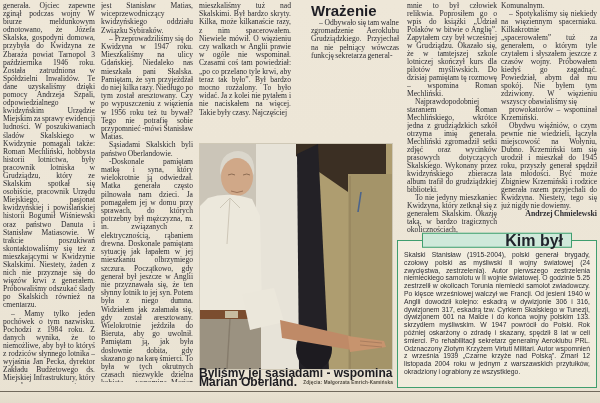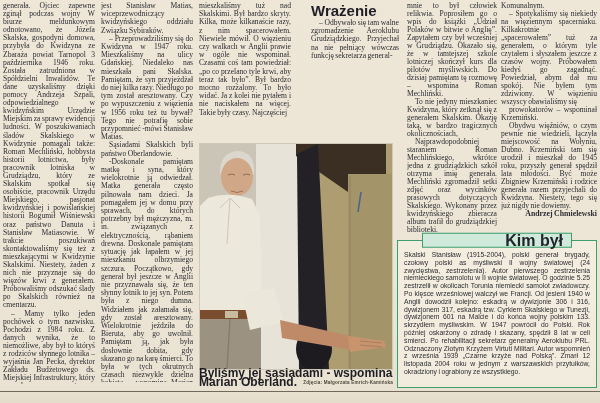--- a/index.html
+++ b/index.html
@@ -90,22 +90,22 @@
     <p>mieszkaliśmy tuż nad Skalskimi. Był bardzo skryty. Kilka, może kilkanaście razy, z nim spacerowałem. Niewiele mówił. O więzieniu czy walkach w Anglii prawie w ogóle nie wspominał. Czasami coś tam powiedział: „po co przelano tyle krwi, aby teraz tak było”. Był bardzo mocno rozżalony. To było widać. Ja z kolei nie pytałem i nie naciskałem na więcej. Takie były czasy. Najczęściej</p>
   </div>
 
   <div class="col c4">
     <h3 class="section-header">Wrażenie</h3>
     <p class="ind">– Odbywało się tam walne zgromadzenie Aeroklubu Grudziądzkiego. Przyjechał na nie pełniący wówczas funkcję sekretarza general-</p>
   </div>
 
   <div class="col c5">
     <p>mnie to był człowiek relikwia. Poprosiłem go o wpis do książki „Udział Polaków w bitwie o Anglię”. Zapytałem czy był wcześniej w Grudziądzu. Okazało się, że w tamtejszej szkole lotniczej skończył kurs dla pilotów myśliwskich. Do dzisiaj pamiętam tę rozmowę – wspomina Roman Mechliński.</p>
+    <p class="ind">Najprawdopodobniej staraniem Roman Mechlińskiego, wkrótce jedna z grudziądzkich szkół otrzyma imię generała. Mechliński zgromadził setki zdjęć oraz wycinków prasowych dotyczących Skalskiego. Wykonany przez kwidzyńskiego zbieracza album trafił do grudziądzkiej biblioteki.</p>
     <p class="ind">To nie jedyny mieszkaniec Kwidzyna, który zetknął się z generałem Skalskim. Okazję taką, w bardzo tragicznych okolicznościach,</p>
-    <p class="ind">Najprawdopodobniej staraniem Roman Mechlińskiego, wkrótce jedna z grudziądzkich szkół otrzyma imię generała. Mechliński zgromadził setki zdjęć oraz wycinków prasowych dotyczących Skalskiego. Wykonany przez kwidzyńskiego zbieracza album trafił do grudziądzkiej biblioteki.</p>
   </div>
 
   <div class="col c6">
     <p>Komunalnym.</p>
     <p class="ind">– Spotykaliśmy się niekiedy na więziennym spacerniaku. Kilkakrotnie</p>
     <p>„spacerowałem” tuż za generałem, o którym tyle czytałem i słyszałem jeszcze z czasów wojny. Próbowałem kiedyś go zagadnąć. Powiedział, abym dał mu spokój. Nie byłem tym zdziwiony. W więzieniu wszyscy obawialiśmy się</p>
     <p class="ind">prowokatorów – wspominał Krzemiński.</p>
     <p class="ind">Obydwu więźniów, o czym pewnie nie wiedzieli, łączyła miejscowość na Wołyniu, Dubno. Krzemiński tam się urodził i mieszkał do 1945 roku, przyszły generał spędził lata młodości. Być może Zbigniew Krzemiński i rodzice generała razem przyjechali do Kwidzyna. Niestety, tego się już nigdy nie dowiemy.</p>
     <p class="signature">Andrzej Chmielewski</p>
   </div>

